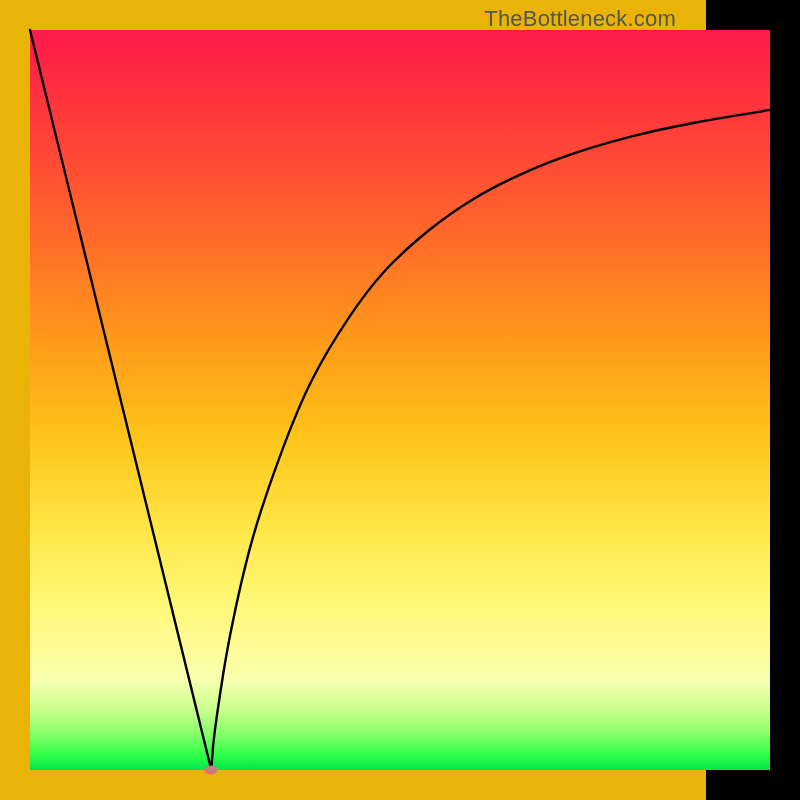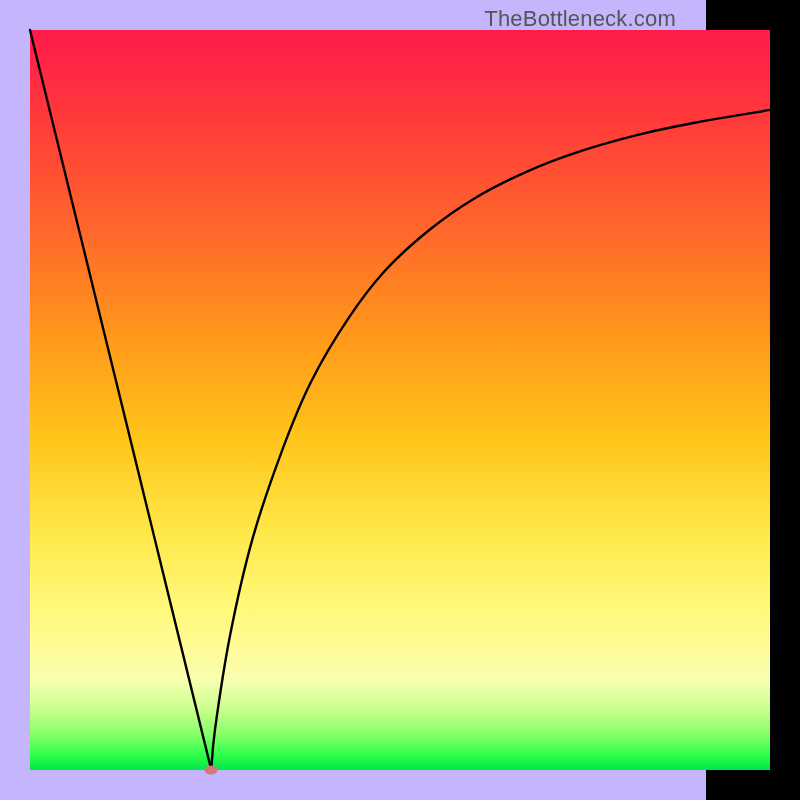--- a/index.html
+++ b/index.html
@@ -10,21 +10,21 @@
     background: #000000;
     overflow: hidden;
     font-family: Arial, Helvetica, sans-serif;
   }
   .frame {
     position: absolute;
     left: 0;
     top: 0;
     width: 706px;
     height: 800px;
-    background: #c4b5fd;
+    background: #eab308;
   }
   .plot-area {
     position: absolute;
     left: 30px;
     top: 30px;
     width: 740px;
     height: 740px;
     background: linear-gradient(to bottom,
       #ff1a4b 0%,
       #ff3a3a 12%,

